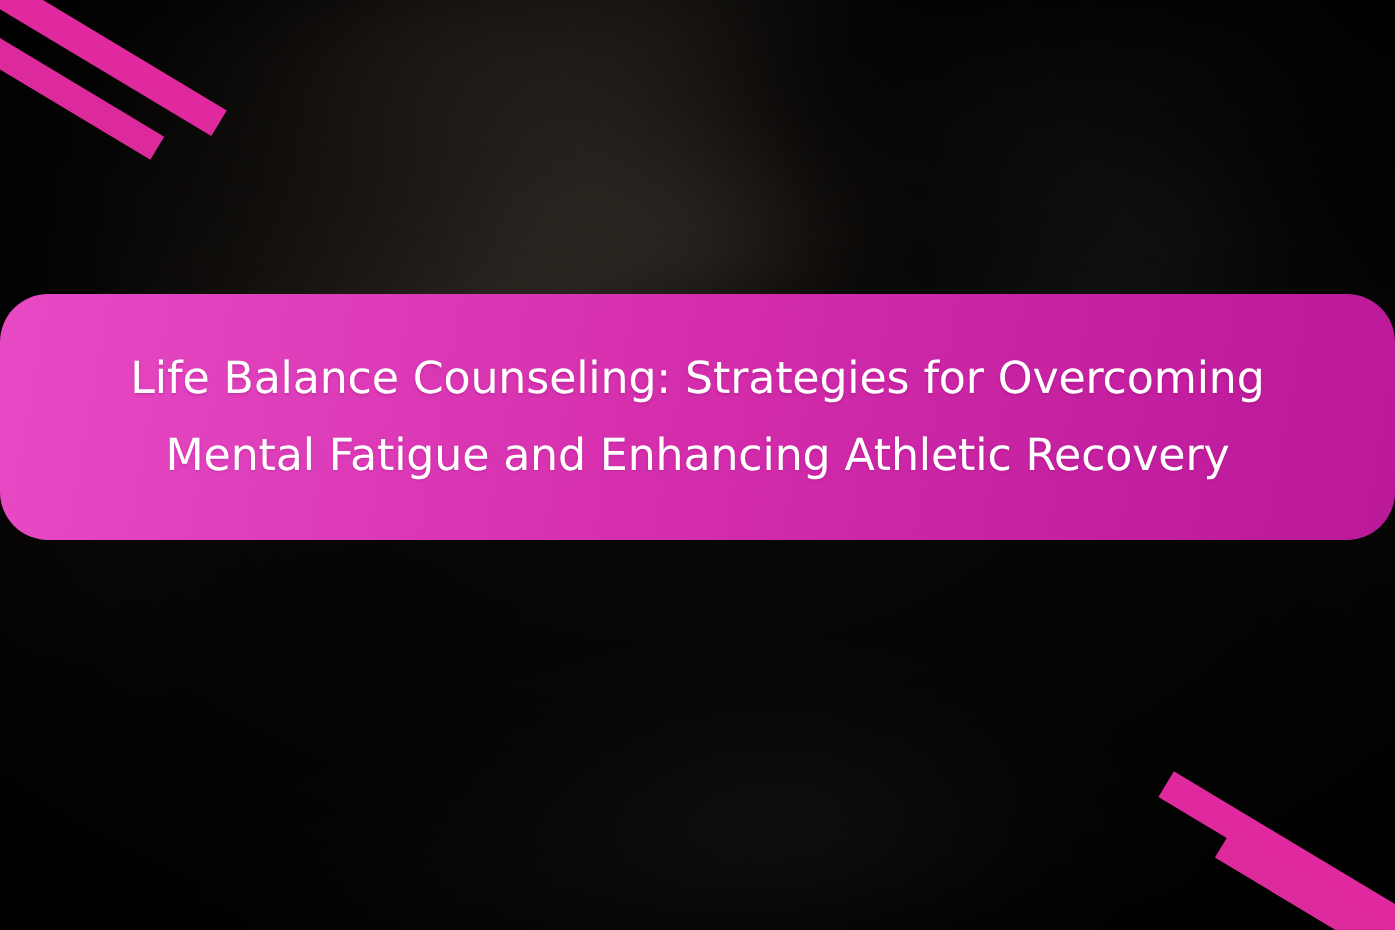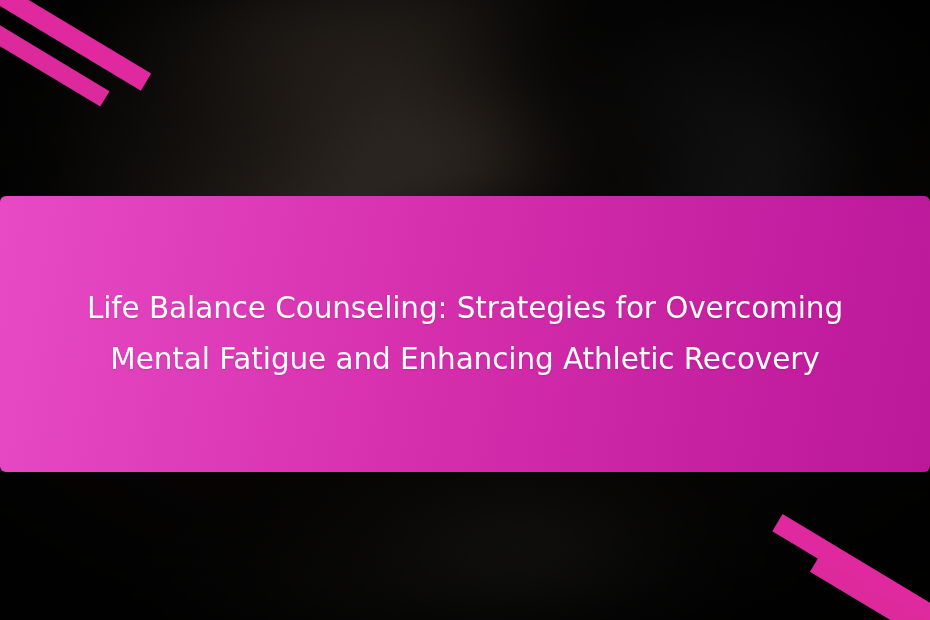--- a/index.html
+++ b/index.html
@@ -121,23 +121,23 @@
     transform: rotate(31deg);
     transform-origin: right center;
   }
 
   
   .title-card {
     position: absolute;
     left: 0;
     top: 196px;
     width: 930px;
-    height: 276px;
+    height: 164px;
     box-sizing: border-box;
-    border-radius: 6px;
+    border-radius: 32px;
     background: linear-gradient(100deg, #e849c4 0%, #e040bc 18%, #d62fae 46%, #c622a2 74%, #bb189a 100%);
     display: flex;
     align-items: center;
     justify-content: center;
     padding: 0 60px;
   }
 
   .title-text {
     margin: 0;
     color: #ffffff;

